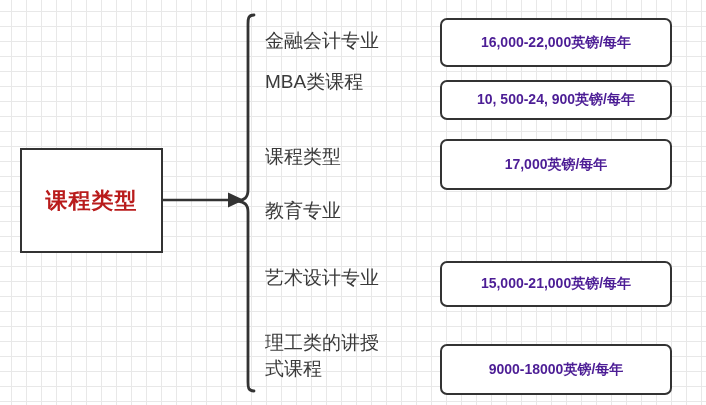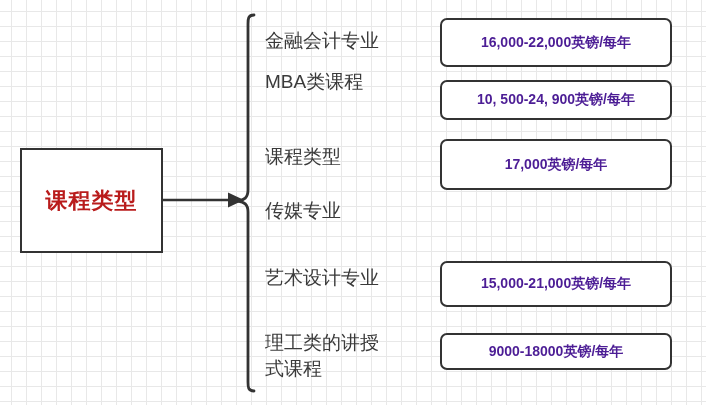--- a/index.html
+++ b/index.html
@@ -112,26 +112,26 @@
   <div class="label" style="top:69px">MBA类课程</div>
   <div class="vbox" style="top:80px;height:40px">
     <span class="vbox-text">10, 500-24, 900英镑/每年</span>
   </div>
 
   <div class="label" style="top:144px">课程类型</div>
   <div class="vbox" style="top:139px;height:51px">
     <span class="vbox-text">17,000英镑/每年</span>
   </div>
 
-  <div class="label" style="top:198px">传媒专业</div>
+  <div class="label" style="top:198px">教育专业</div>
 
   <div class="label" style="top:265px">艺术设计专业</div>
   <div class="vbox" style="top:261px;height:46px">
     <span class="vbox-text">15,000-21,000英镑/每年</span>
   </div>
 
   <div class="label" style="top:330px">理工类的讲授
 式课程</div>
-  <div class="vbox" style="top:333px;height:37px">
+  <div class="vbox" style="top:344px;height:51px">
     <span class="vbox-text">9000-18000英镑/每年</span>
   </div>
 
 </div>
 
 </body></html>

